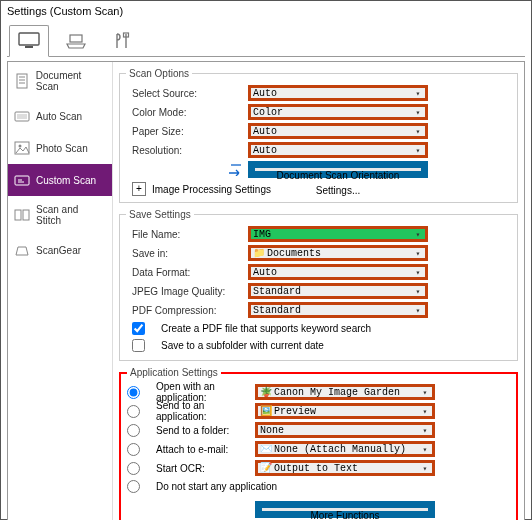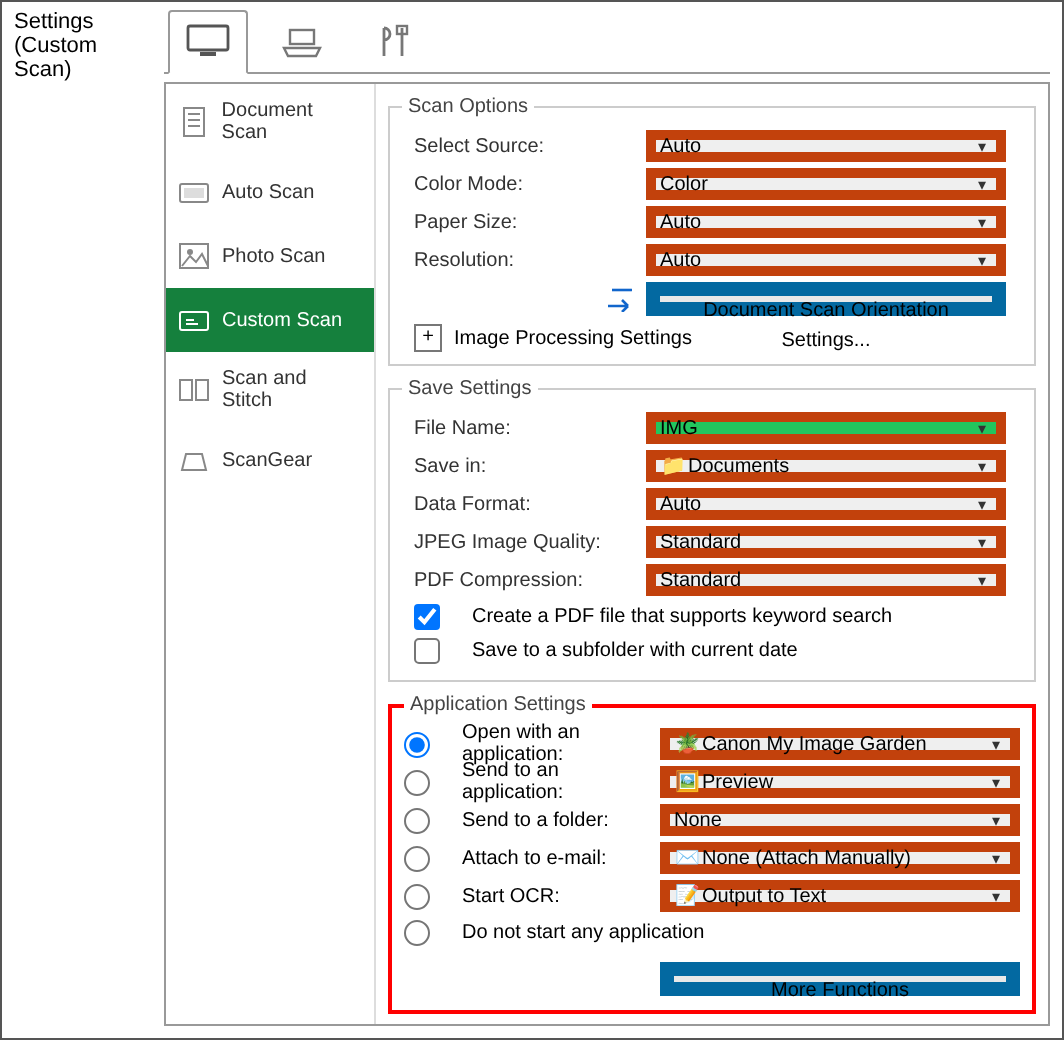--- a/index.html
+++ b/index.html
@@ -9,21 +9,21 @@
     font-size: 11px;
     background: #fff;
     color: #000;
   }
   .window {
     width: 532px;
     height: 520px;
     border: 1px solid #555;
     box-sizing: border-box;
     display: flex;
-    flex-direction: row;
+    flex-direction: column;
     position: relative;
   }
   .titlebar {
     padding: 4px 6px;
     font-size: 11px;
   }
   .body {
     flex: 1;
     display: flex;
     flex-direction: column;
@@ -69,21 +69,21 @@
   }
   .side-item {
     display: flex;
     align-items: center;
     gap: 6px;
     padding: 8px 6px;
     font-size: 10px;
     color: #333;
   }
   .side-item.selected {
-    background: #15803d;
+    background: #701a75;
     color: #fff;
   }
   .side-spacer { width: 16px; height: 16px; display:flex; align-items:center; justify-content:center; }
   .main {
     flex: 1;
     overflow: auto;
     padding: 6px 6px 2px 6px;
     display:flex;
     flex-direction:column;
     gap: 2px;
@@ -146,25 +146,26 @@
   .highlight {
     border: 2px solid #ff0000 !important;
   }
   .leading-glyph { width:14px; display:inline-block; text-align:center; }
   .sel-combo {
      position: relative;
      display:flex;
      align-items:center;
      width:180px;
      height:16px;
-     border:5px solid #c2410c;
+     border:3px solid #c2410c;
      background:#efefef;
      font-size:10px;
      box-sizing:border-box;
      padding: 0 14px 0 2px;
+     font-family: Liberation Mono, monospace;
   }
   .sel-combo .arrow {
      position:absolute; right:1px; top:0; bottom:0; width:12px;
      display:flex; align-items:center; justify-content:center;
      font-size:8px; color:#333;
   }
   .reorient-icon {
     width:18px; height:14px; display:flex; align-items:center; justify-content:center;
     margin-right:4px;
   }

